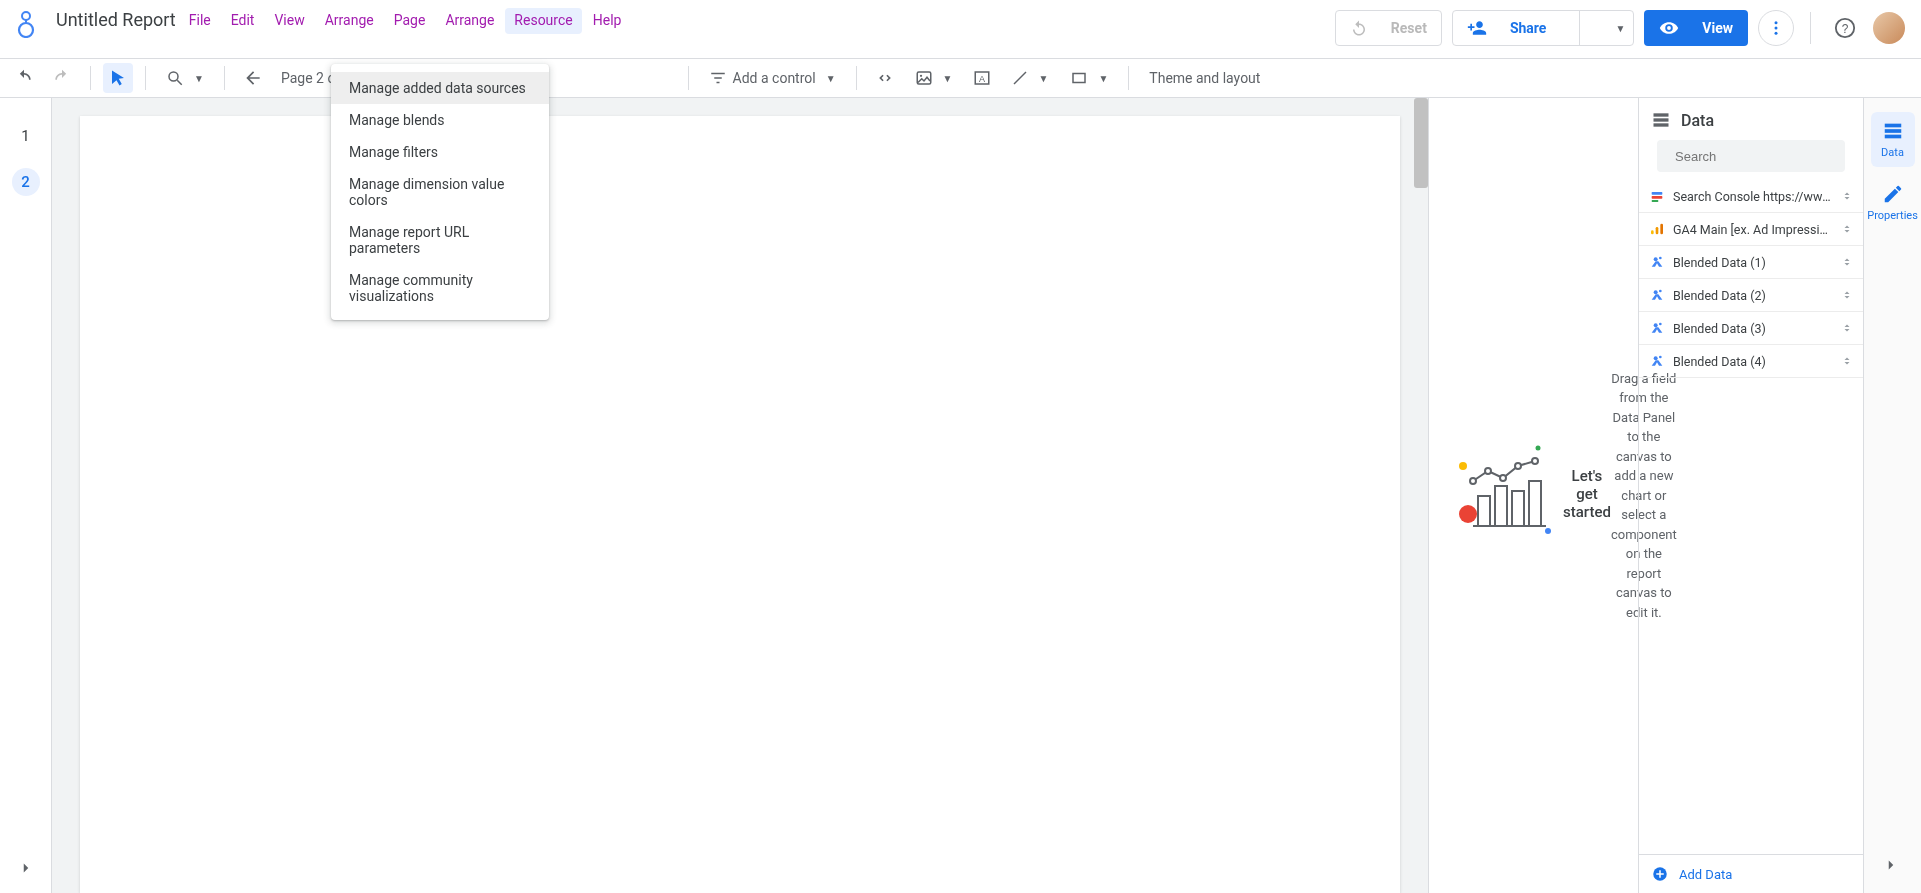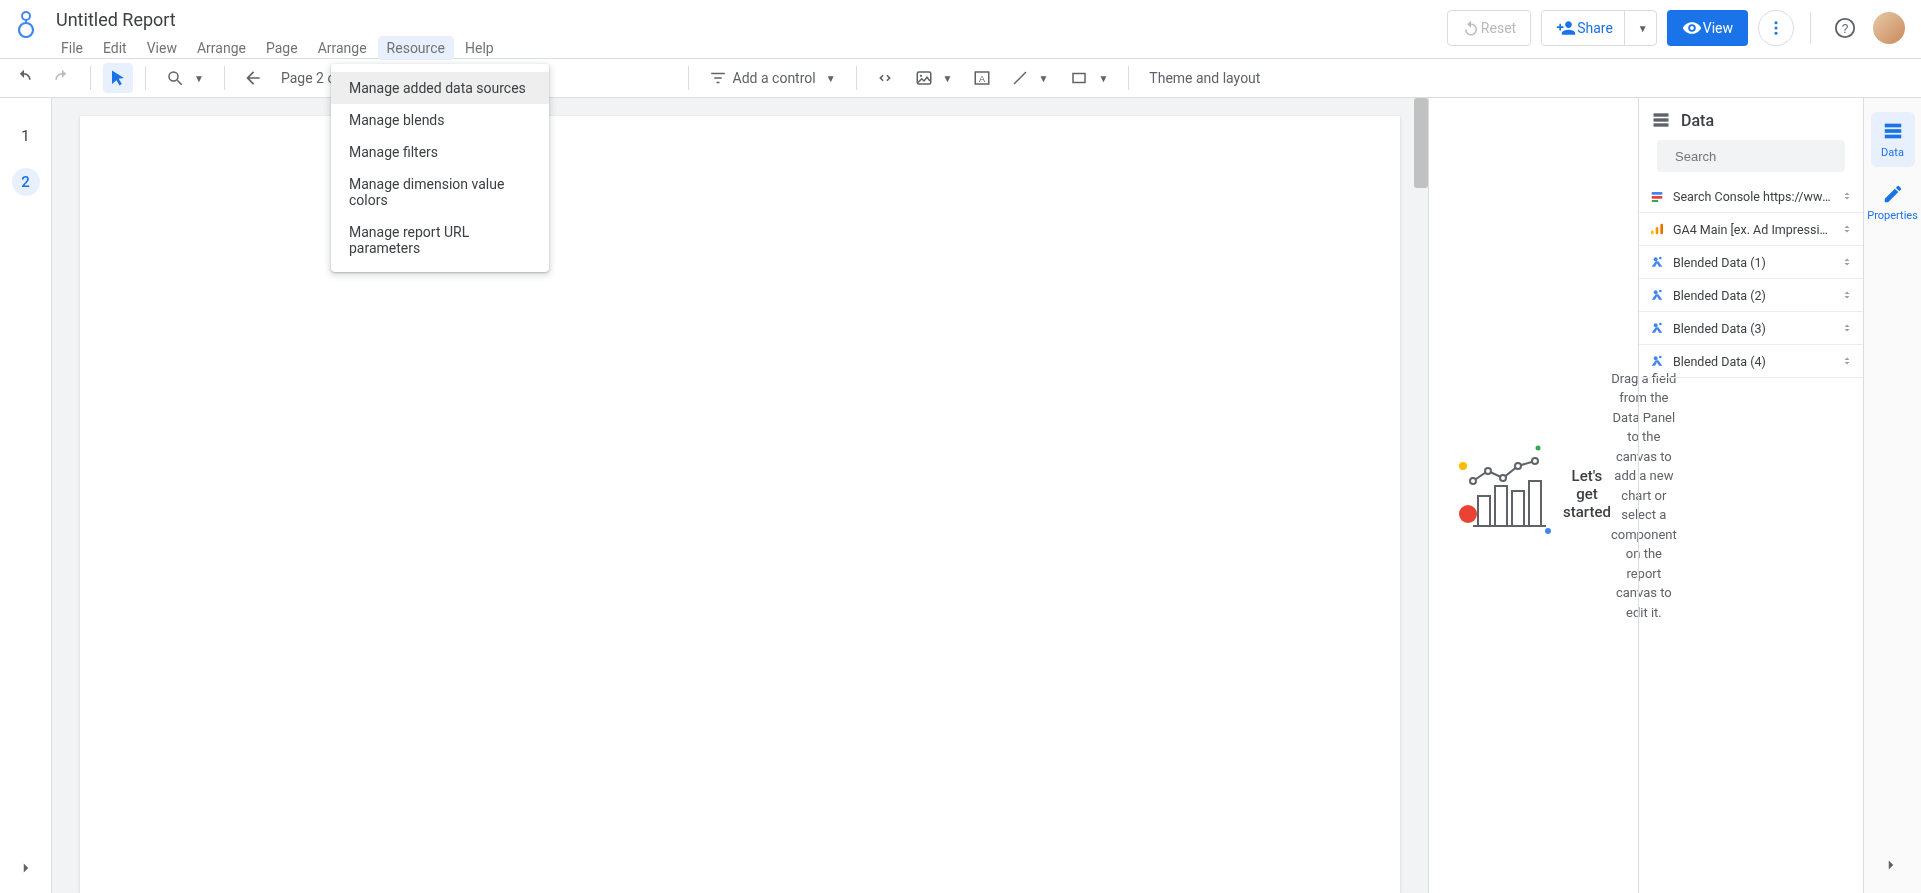--- a/index.html
+++ b/index.html
@@ -22,35 +22,35 @@
   
   .header {
     display: flex; align-items: flex-start; justify-content: space-between;
     padding: 6px 16px 0 12px; height: 58px;
   }
   .header-left { display: flex; align-items: flex-start; }
   .logo {
     width: 28px; height: 28px; margin: 4px 12px 0 0;
     display: inline-flex; align-items: center; justify-content: center;
   }
-  .title-menu-wrap { display: flex; flex-direction: column; }
+  .title-menu-wrap { display: flex; flex-direction: row; }
   .doc-title {
     font-size: 18px; color: #3c4043; padding: 2px 4px; line-height: 24px;
   }
   .menubar { display: flex; gap: 2px; margin-top: 2px; }
   .menu-item {
     padding: 4px 9px; border-radius: 4px; cursor: pointer; font-size: 14px;
-    color: #737373;
+    color: #a21caf;
   }
   .menu-item.active { background: var(--g-blue-light); }
   .header-right { display: flex; align-items: center; gap: 10px; padding-top: 4px; }
   .btn {
-    display: inline-flex; align-items: center; gap: 1px;
+    display: inline-flex; align-items: center; gap: 23px;
     height: 36px; padding: 0 14px; border-radius: 4px; font-size: 14px;
-    font-weight: 400; cursor: pointer; border: 1px solid transparent;
+    font-weight: 700; cursor: pointer; border: 1px solid transparent;
   }
   .btn-reset { border: 1px solid var(--g-border); color: #b9b9b9; background: #fff; }
   .btn-share { border: 1px solid var(--g-border); color: var(--g-blue); background: #fff; position: relative; padding-right: 8px;}
   .btn-share .caret-sep { border-left: 1px solid var(--g-border); height: 36px; margin: 0 8px 0 10px; }
   .btn-view { background: var(--g-blue); color: #fff; }
   .icon-btn {
     width: 36px; height: 36px; border-radius: 50%;
     display: inline-flex; align-items: center; justify-content: center;
     cursor: pointer; color: var(--g-gray-text);
   }
@@ -482,20 +482,27 @@
             </svg>
           </span>
           <span class="ds-name">Blended Data (4)</span>
           <span class="ds-sort">
             <svg width="12" height="14" viewBox="0 0 24 24">
               <path fill="#9aa0a6" d="M7 10l5-5 5 5zM7 14l5 5 5-5z"></path>
             </svg>
           </span>
         </div>
       </div>
+    <div class="dp-footer">
+      <svg width="18" height="18" viewBox="0 0 24 24">
+          <circle cx="12" cy="12" r="9" fill="#1a73e8"></circle>
+          <path d="M12 7v10M7 12h10" stroke="#fff" stroke-width="2"></path>
+        </svg>
+      <span>Add Data</span>
+    </div>
   </div>
 
   <div class="right-rail" id="right-rail" style="position:relative;">
     <div class="rail-tab active">
         <span>
           <svg width="22" height="22" viewBox="0 0 24 24">
             <rect x="3" y="4" width="18" height="4" fill="#1a73e8"></rect>
             <rect x="3" y="10" width="18" height="4" fill="#1a73e8"></rect>
             <rect x="3" y="16" width="18" height="4" fill="#1a73e8"></rect>
           </svg>
@@ -517,13 +524,14 @@
     </div>
   </div>
 </div>
 
 <div class="dropdown" id="resource-dropdown">
     <div class="dd-item hover">Manage added data sources</div>
     <div class="dd-item">Manage blends</div>
     <div class="dd-item">Manage filters</div>
     <div class="dd-item">Manage dimension value colors</div>
     <div class="dd-item">Manage report URL parameters</div>
+    <div class="dd-item">Manage community visualizations</div>
   </div>
 
 </body></html>

